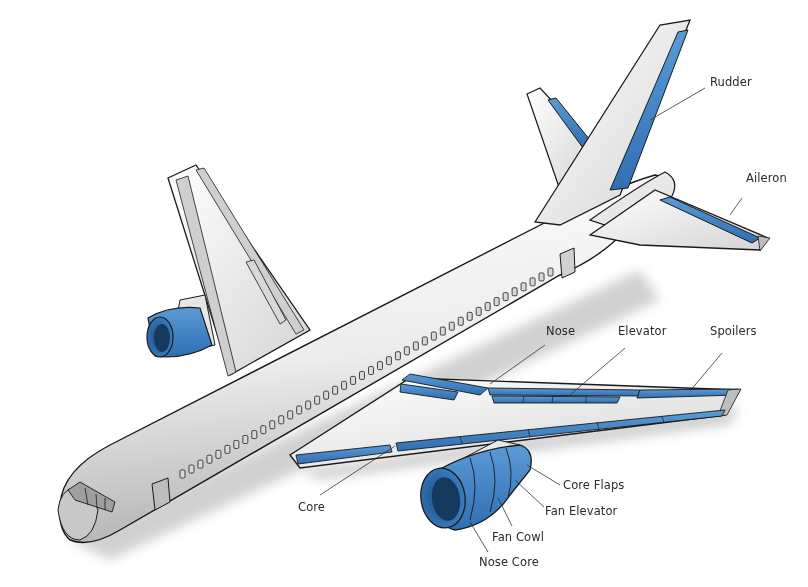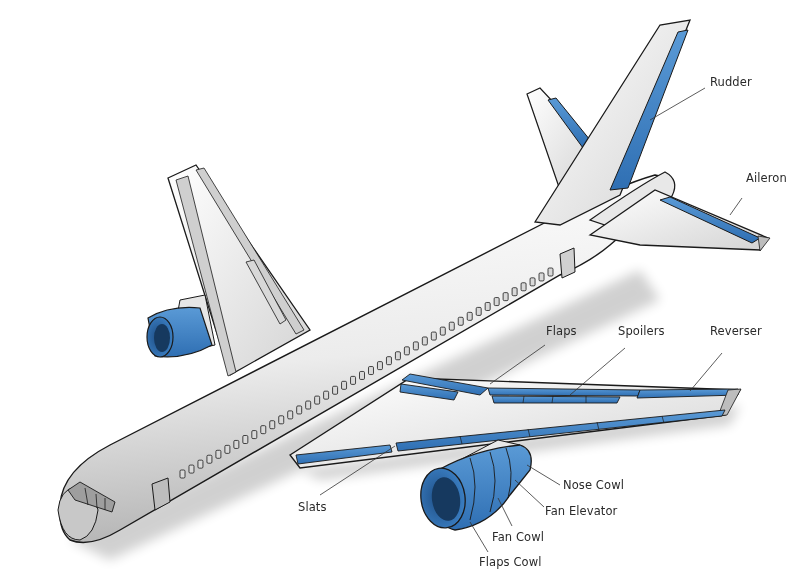--- a/index.html
+++ b/index.html
@@ -179,22 +179,22 @@
     <line x1="527" y1="465" x2="560" y2="485"></line>
     <line x1="515" y1="480" x2="544" y2="507"></line>
     <line x1="498" y1="498" x2="512" y2="526"></line>
     <line x1="470" y1="522" x2="488" y2="552"></line>
   </g>
 </svg>
 
 <div id="labels">
   <span class="label" style="left:710px;top:75px">Rudder</span>
   <span class="label" style="left:746px;top:171px">Aileron</span>
-  <span class="label" style="left:546px;top:324px">Flaps</span>
-  <span class="label" style="left:618px;top:324px">Spoilers</span>
-  <span class="label" style="left:710px;top:324px">Reverser</span>
-  <span class="label" style="left:298px;top:500px">Slats</span>
-  <span class="label" style="left:563px;top:478px">Nose Cowl</span>
+  <span class="label" style="left:546px;top:324px">Nose</span>
+  <span class="label" style="left:618px;top:324px">Elevator</span>
+  <span class="label" style="left:710px;top:324px">Spoilers</span>
+  <span class="label" style="left:298px;top:500px">Core</span>
+  <span class="label" style="left:563px;top:478px">Core Flaps</span>
   <span class="label" style="left:545px;top:504px">Fan Elevator</span>
   <span class="label" style="left:492px;top:530px">Fan Cowl</span>
-  <span class="label" style="left:479px;top:555px">Flaps Cowl</span>
+  <span class="label" style="left:479px;top:555px">Nose Core</span>
 </div>
 </div>
 
 </body></html>

